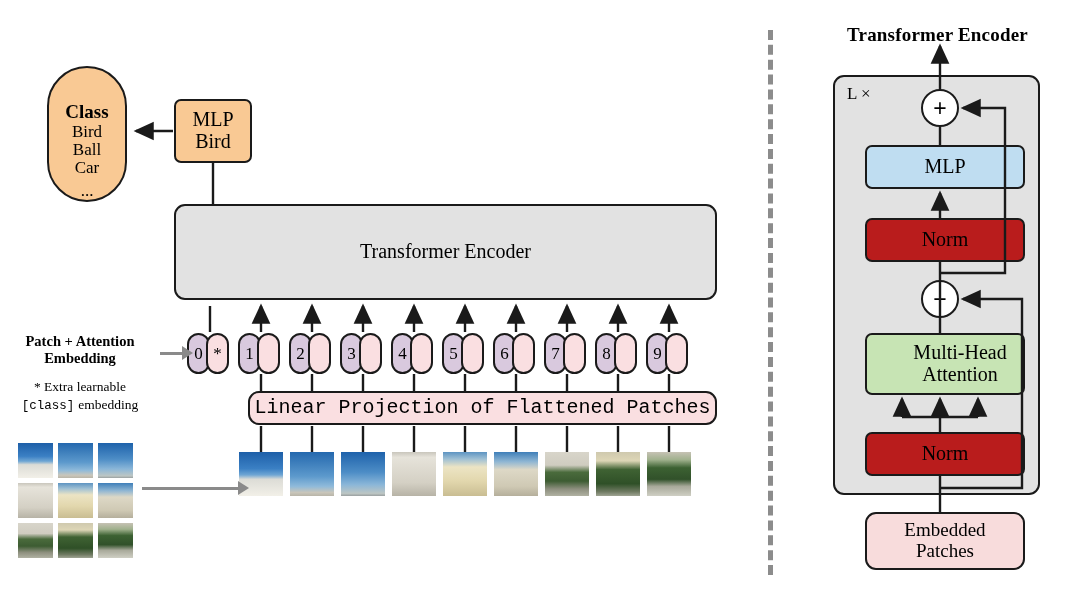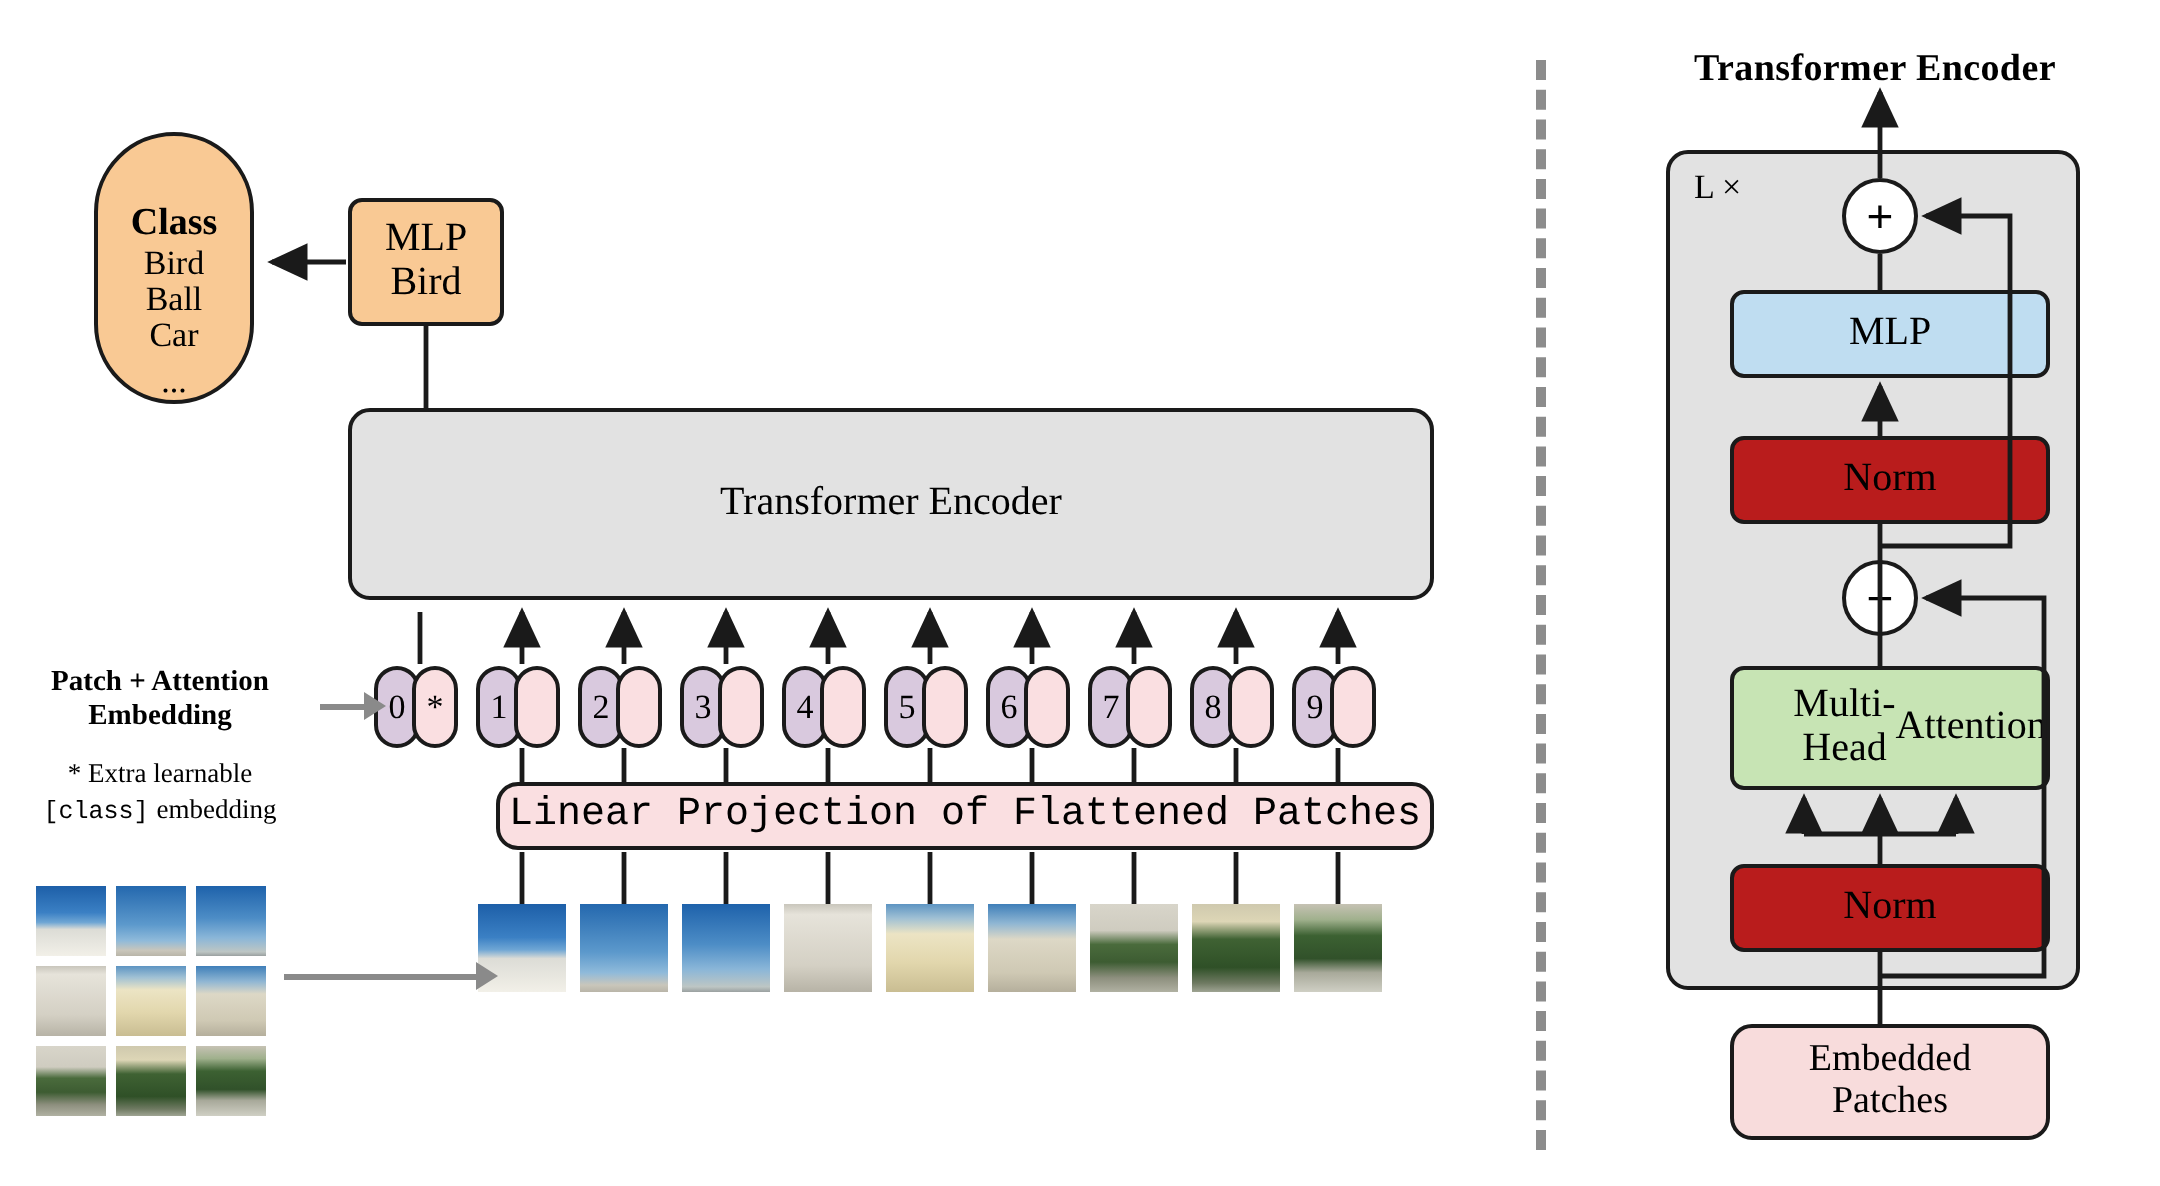--- a/index.html
+++ b/index.html
@@ -320,21 +320,21 @@
   </div>
 
   <div class="abs box box-yellow r6" style="left:865px; top:218px; width:160px; height:44px;">
     <span class="t-block">Norm</span>
   </div>
 
   <div class="abs plus" style="left:921px; top:280px; width:38px; height:38px;">
     <span>+</span>
   </div>
 
-  <div class="abs box box-green r6" style="left:865px; top:333px; width:160px; height:62px; flex-direction:row;padding-left:30px;">
+  <div class="abs box box-green r6" style="left:865px; top:333px; width:160px; height:62px; flex-direction:column;padding-left:30px;">
     <div class="t-block">Multi-Head</div>
     <div class="t-block">Attention</div>
   </div>
 
   <div class="abs box box-yellow r6" style="left:865px; top:432px; width:160px; height:44px;">
     <span class="t-block">Norm</span>
   </div>
 
   <div class="abs box box-pinkpatch r10" style="left:865px; top:512px; width:160px; height:58px; flex-direction:column;">
     <div class="t-embpatch">Embedded</div>

